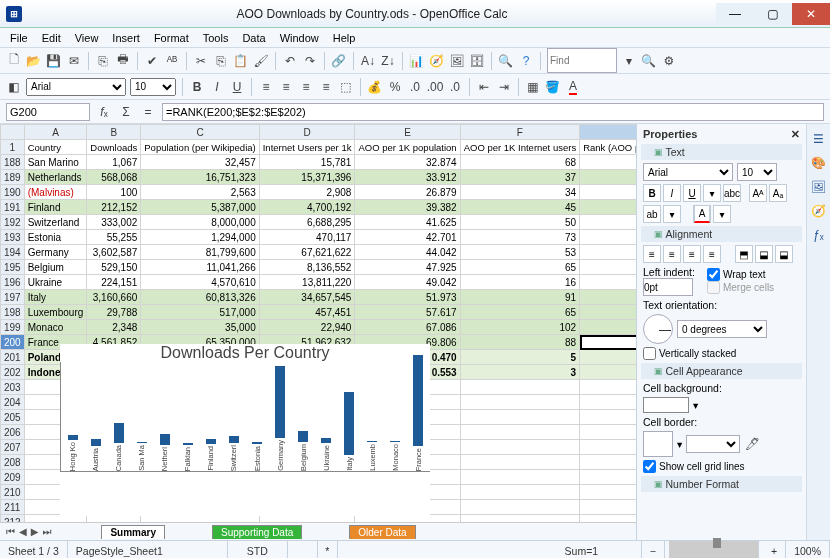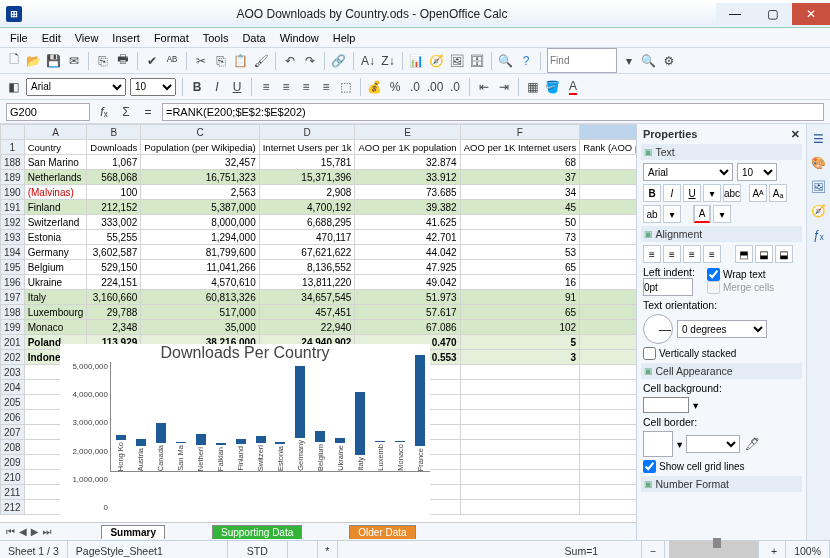--- a/index.html
+++ b/index.html
@@ -48,21 +48,21 @@
 .nav-arrows span { padding:0 2px; color:#555; }
 .tab { padding: 1px 8px; border:1px solid #888; border-bottom:none; margin-right:-1px; background:#eee;margin-left:48px; }
 .tab.summary { background:#fff; font-weight:bold; }
 .tab.supporting { background:#35b43a; color:#fff; }
 .tab.older { background:#e88a2a; color:#fff; }
 .sidebar { width: 194px; background:#f4f7fb; border-left:1px solid #c6d2de; display:flex; }
 .side-main { flex:1; padding:4px 6px; font-size:10.5px; overflow:hidden; }
 .side-icons { width:24px; background:#eaf1f8; border-left:1px solid #d0dbe6; display:flex; flex-direction:column; align-items:center; gap:6px; padding-top:6px; }
 .side-icons div { width:18px; height:18px; display:flex;align-items:center;justify-content:center;font-size:12px;color:#2a5a9a; }
 .panel-title { font-weight:bold; font-size:11px; margin-bottom:0; color:#333; display:flex;justify-content:space-between;}
-.section-hdr { background:#e3ecf5; padding:2px 3px; margin:3px -2px; font-size:10.5px; color:#333; display:flex; align-items:center; gap:3px;}
+.section-hdr { background:#e3ecf5; padding:2px 13px; margin:3px -2px; font-size:10.5px; color:#333; display:flex; align-items:center; gap:3px;}
 .section-hdr::before { content:"▣"; font-size:9px; color:#6a8; }
 .prop-row { display:flex; gap:4px; margin:3px 0; align-items:center; }
 .prop-row select, .prop-row input[type=text] { font-size:10px; height:18px; border:1px solid #aab; background:#fff; }
 .btnset { display:flex; gap:2px; }
 .btnset span { width:18px; height:18px; border:1px solid #c0ccd8; background:#fff; display:inline-flex;align-items:center;justify-content:center;font-size:10px;}
 .chk { display:flex; align-items:center; gap:3px; font-size:10px; }
 .orient-dial { width:30px; height:30px; border:1px solid #aab; border-radius:50%; position:relative; background:#fff;}
 .orient-dial::after { content:""; position:absolute; width:12px; height:1px; background:#333; left:15px; top:15px; }
 .colorbox { width:46px; height:16px; border:1px solid #888; background:#fff; display:inline-block; }
 .borderbox { width:30px; height:26px; border:1px solid #aab; background:#fff; display:inline-block; }
@@ -230,21 +230,21 @@
               <td>33.912</td>
               <td>37</td>
               <td>12</td>
             </tr>
             <tr>
               <th class="rowhdr">190</th>
               <td class="txt red">(Malvinas)</td>
               <td>100</td>
               <td>2,563</td>
               <td>2,908</td>
-              <td>73.685</td>
+              <td>26.879</td>
               <td>34</td>
               <td>11</td>
             </tr>
             <tr class="greenrow">
               <th class="rowhdr">191</th>
               <td class="txt">Finland</td>
               <td>212,152</td>
               <td>5,387,000</td>
               <td>4,700,192</td>
               <td>39.382</td>
@@ -324,20 +324,30 @@
             <tr class="greenrow">
               <th class="rowhdr">199</th>
               <td class="txt">Monaco</td>
               <td>2,348</td>
               <td>35,000</td>
               <td>22,940</td>
               <td>67.086</td>
               <td>102</td>
               <td>2</td>
             </tr>
+            <tr class="greenrow">
+              <th class="rowhdr sel">200</th>
+              <td class="txt">France</td>
+              <td>4,561,852</td>
+              <td>65,350,000</td>
+              <td>51,962,632</td>
+              <td>69.806</td>
+              <td>88</td>
+              <td class="active"></td>
+            </tr>
             <tr class="greenrow2">
               <th class="rowhdr">201</th>
               <td class="txt">Poland</td>
               <td>113,929</td>
               <td>38,216,000</td>
               <td>24,940,902</td>
               <td>0.470</td>
               <td>5</td>
               <td>133</td>
             </tr>
@@ -451,28 +461,20 @@
               <td></td>
               <td></td>
               <td></td>
               <td></td>
             </tr>
           </tbody>
     </table>
     <div class="chart-area">
       <div class="chart-title">Downloads Per Country</div>
       <div class="chart-body">
-        <div class="yaxis" id="yaxis">
-              <div>5,000,000</div>
-              <div>4,000,000</div>
-              <div>3,000,000</div>
-              <div>2,000,000</div>
-              <div>1,000,000</div>
-              <div>0</div>
-            </div>
         <div class="bars" id="bars">
               <div class="bar-col">
                 <div class="bar" style="height: 5px;"></div>
                 <div class="bar-lbl">Hong Ko</div>
               </div>
               <div class="bar-col">
                 <div class="bar" style="height: 7px;"></div>
                 <div class="bar-lbl">Austria</div>
               </div>
               <div class="bar-col">

